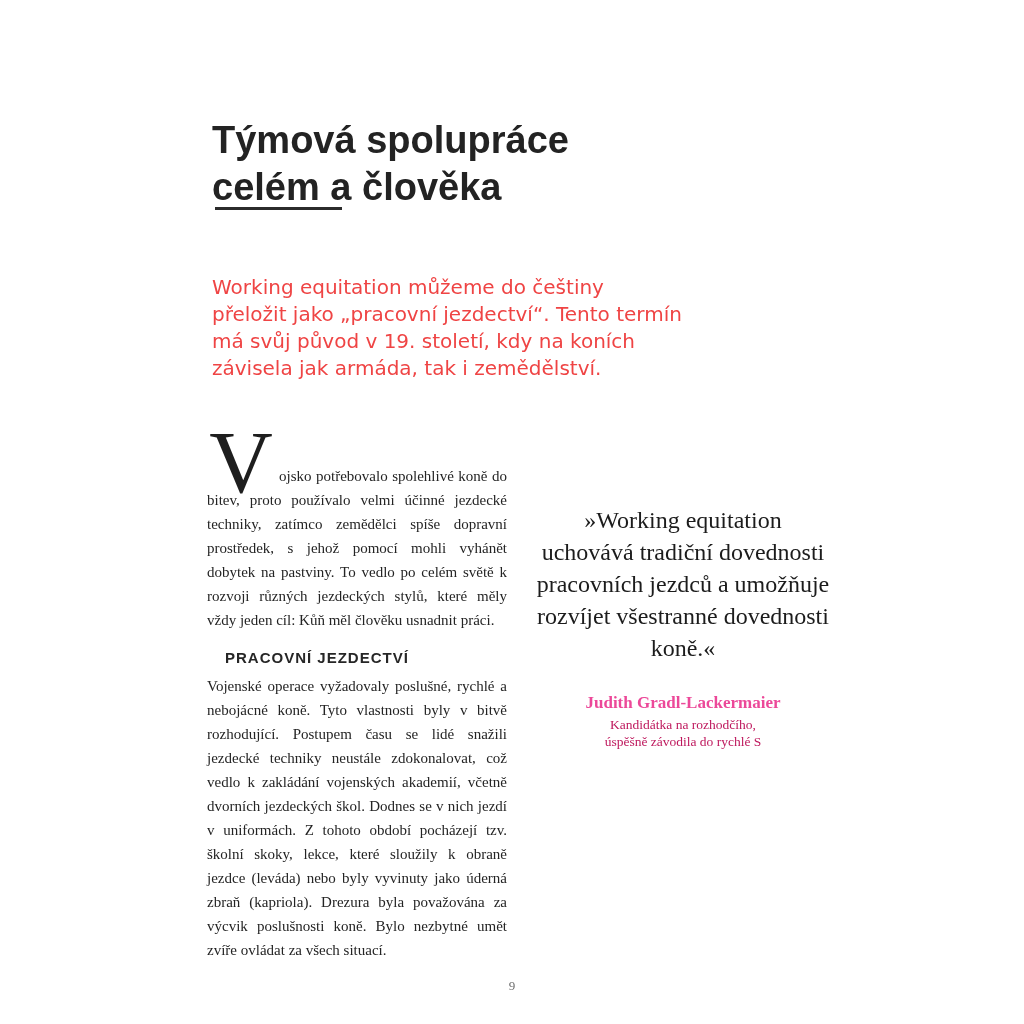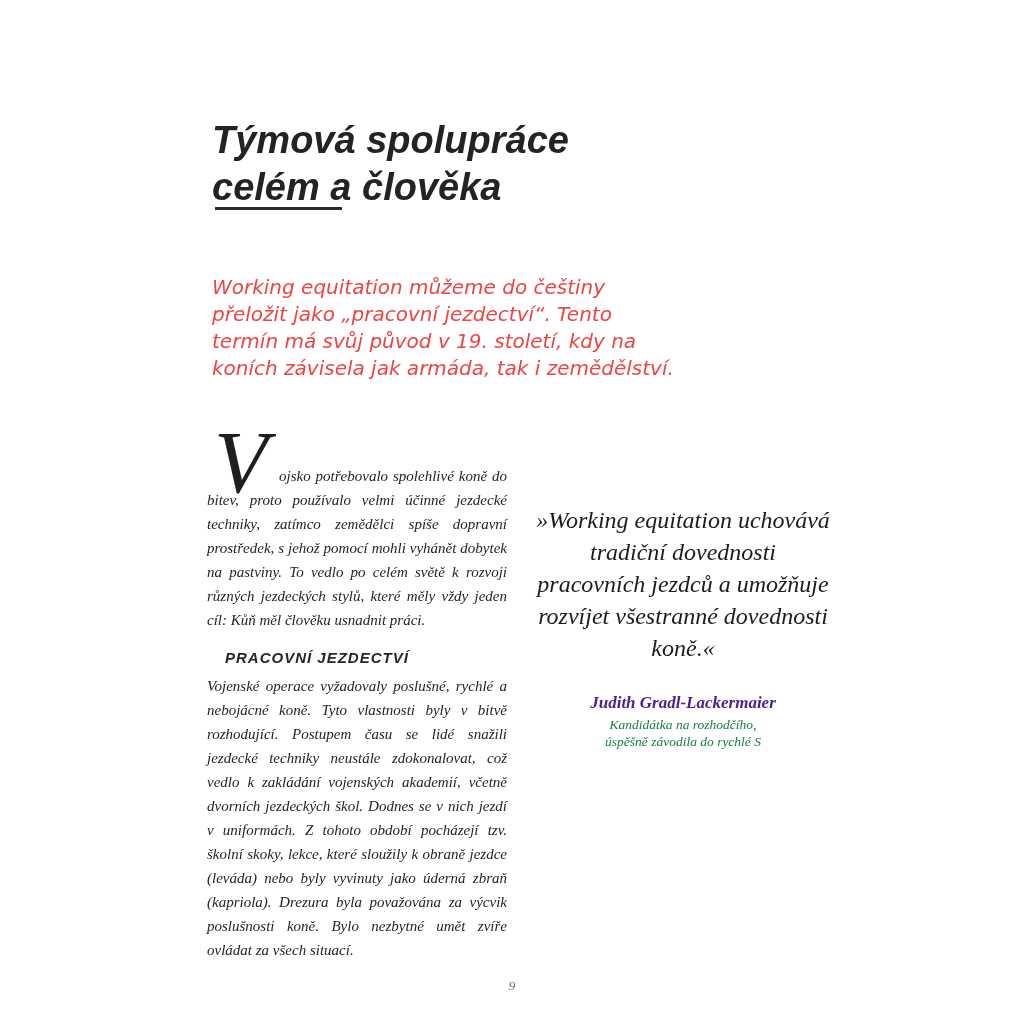--- a/index.html
+++ b/index.html
@@ -7,21 +7,20 @@
     padding: 0;
     background: #ffffff;
   }
   .page {
     position: relative;
     width: 1024px;
     height: 1024px;
     background: #ffffff;
     overflow: hidden;
     font-family: "Liberation Serif", serif;
-    font-style: italic;
   }
 
   
   .title {
     position: absolute;
     left: 212px;
     top: 92px;
     font-family: "Liberation Sans", "DejaVu Sans", sans-serif;
     font-weight: 700;
     font-size: 38px;
@@ -108,28 +107,28 @@
     font-size: 24px;
     line-height: 32px;
     color: #1c1c1c;
   }
   .quote-author {
     margin-top: 28px;
     font-family: "Liberation Serif", serif;
     font-weight: 700;
     font-size: 17px;
     line-height: 21px;
-    color: #4c1d95;
+    color: #ec4899;
   }
   .quote-author-details {
     margin-top: 3px;
     font-family: "Liberation Serif", serif;
     font-size: 13.5px;
     line-height: 17px;
-    color: #15803d;
+    color: #be185d;
   }
 
   
   .page-number {
     position: absolute;
     left: 0;
     right: 0;
     top: 978px;
     text-align: center;
     font-family: "Liberation Serif", serif;

